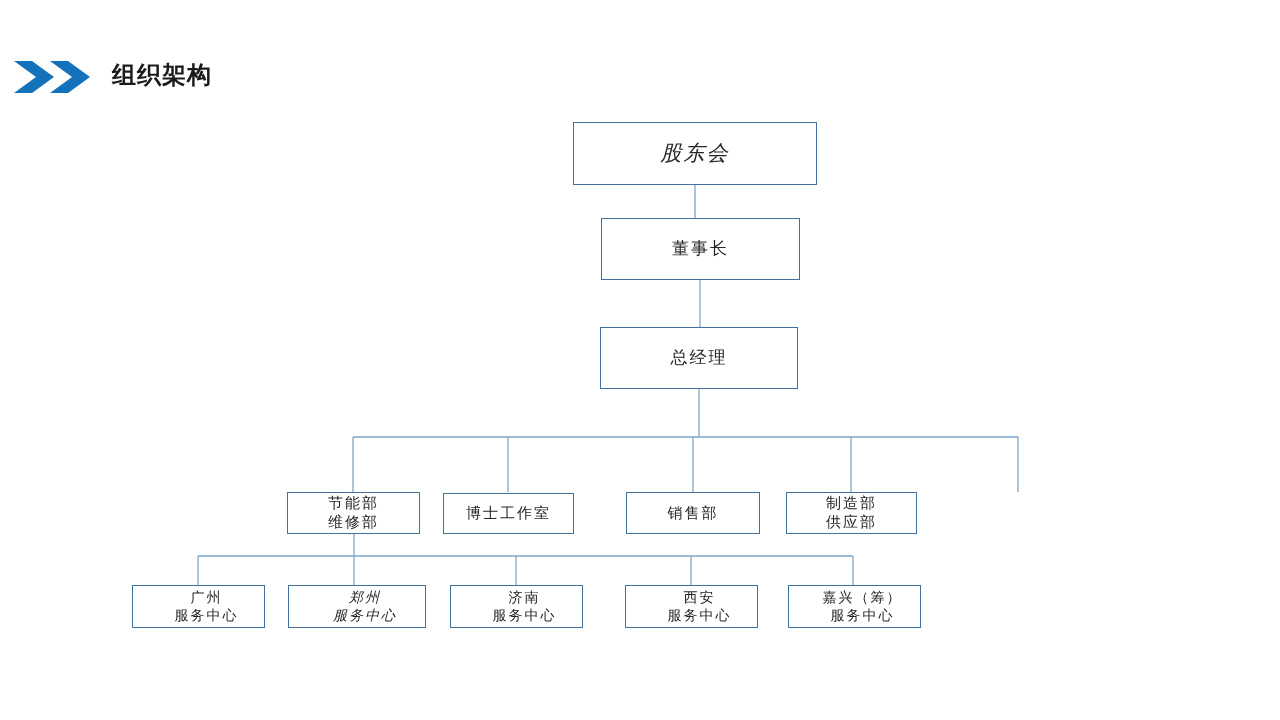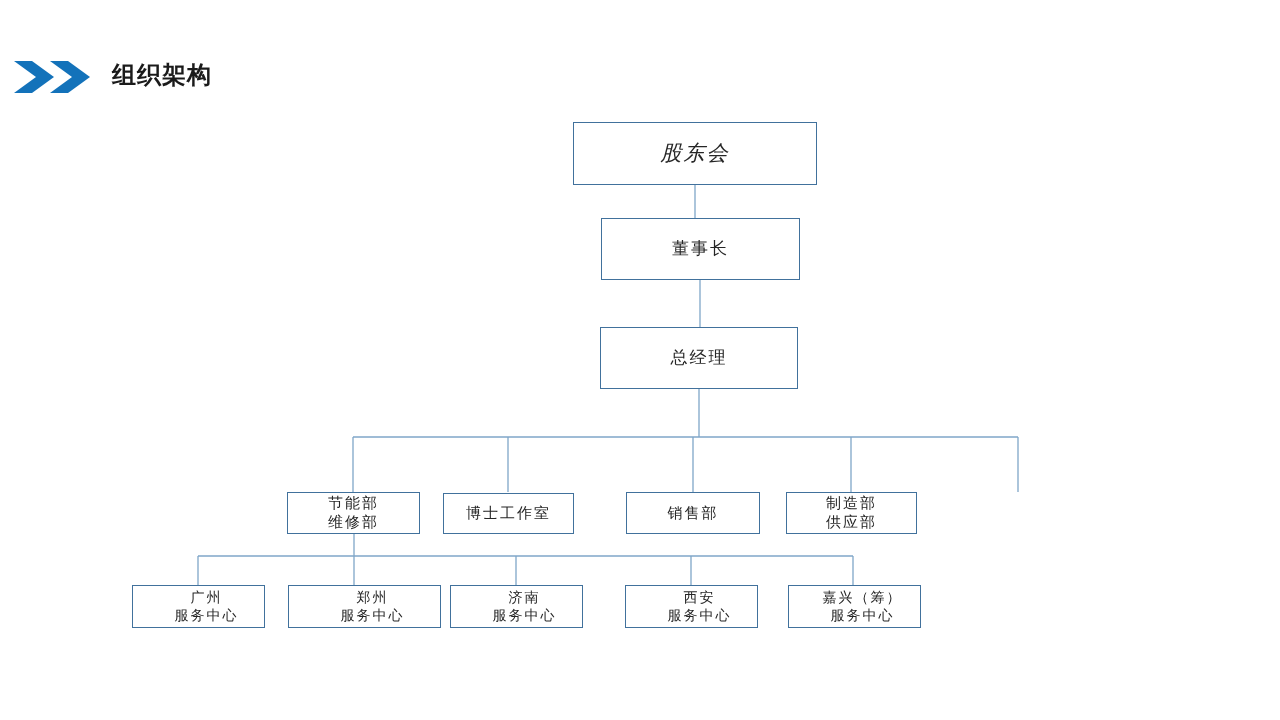--- a/index.html
+++ b/index.html
@@ -117,21 +117,21 @@
     <div class="node level-2" style="left: 601px; top: 218px; width: 199px; height: 62px; text-align: right;">董事长</div>
     <div class="node level-3" style="left: 600px; top: 327px; width: 198px; height: 62px;">总经理</div>
     <div class="node level-4" style="left: 287px; top: 492px; width: 133px; height: 42px;">节能部
 维修部</div>
     <div class="node level-4" style="left: 443px; top: 493px; width: 131px; height: 41px;">博士工作室</div>
     <div class="node level-4" style="left: 626px; top: 492px; width: 134px; height: 42px;">销售部</div>
     <div class="node level-4" style="left: 786px; top: 492px; width: 131px; height: 42px;">制造部
 供应部</div>
     <div class="node level-5" style="left: 132px; top: 585px; width: 133px; height: 43px;">广州
 服务中心</div>
-    <div class="node level-5" style="left: 288px; top: 585px; width: 153px; height: 43px;">郑州
+    <div class="node level-5" style="left: 288px; top: 585px; width: 138px; height: 43px; font-style: italic;">郑州
 服务中心</div>
     <div class="node level-5" style="left: 450px; top: 585px; width: 133px; height: 43px;">济南
 服务中心</div>
     <div class="node level-5" style="left: 625px; top: 585px; width: 133px; height: 43px;">西安
 服务中心</div>
     <div class="node level-5" style="left: 788px; top: 585px; width: 133px; height: 43px;">嘉兴（筹）
 服务中心</div>
   </div>
 
 </body></html>

